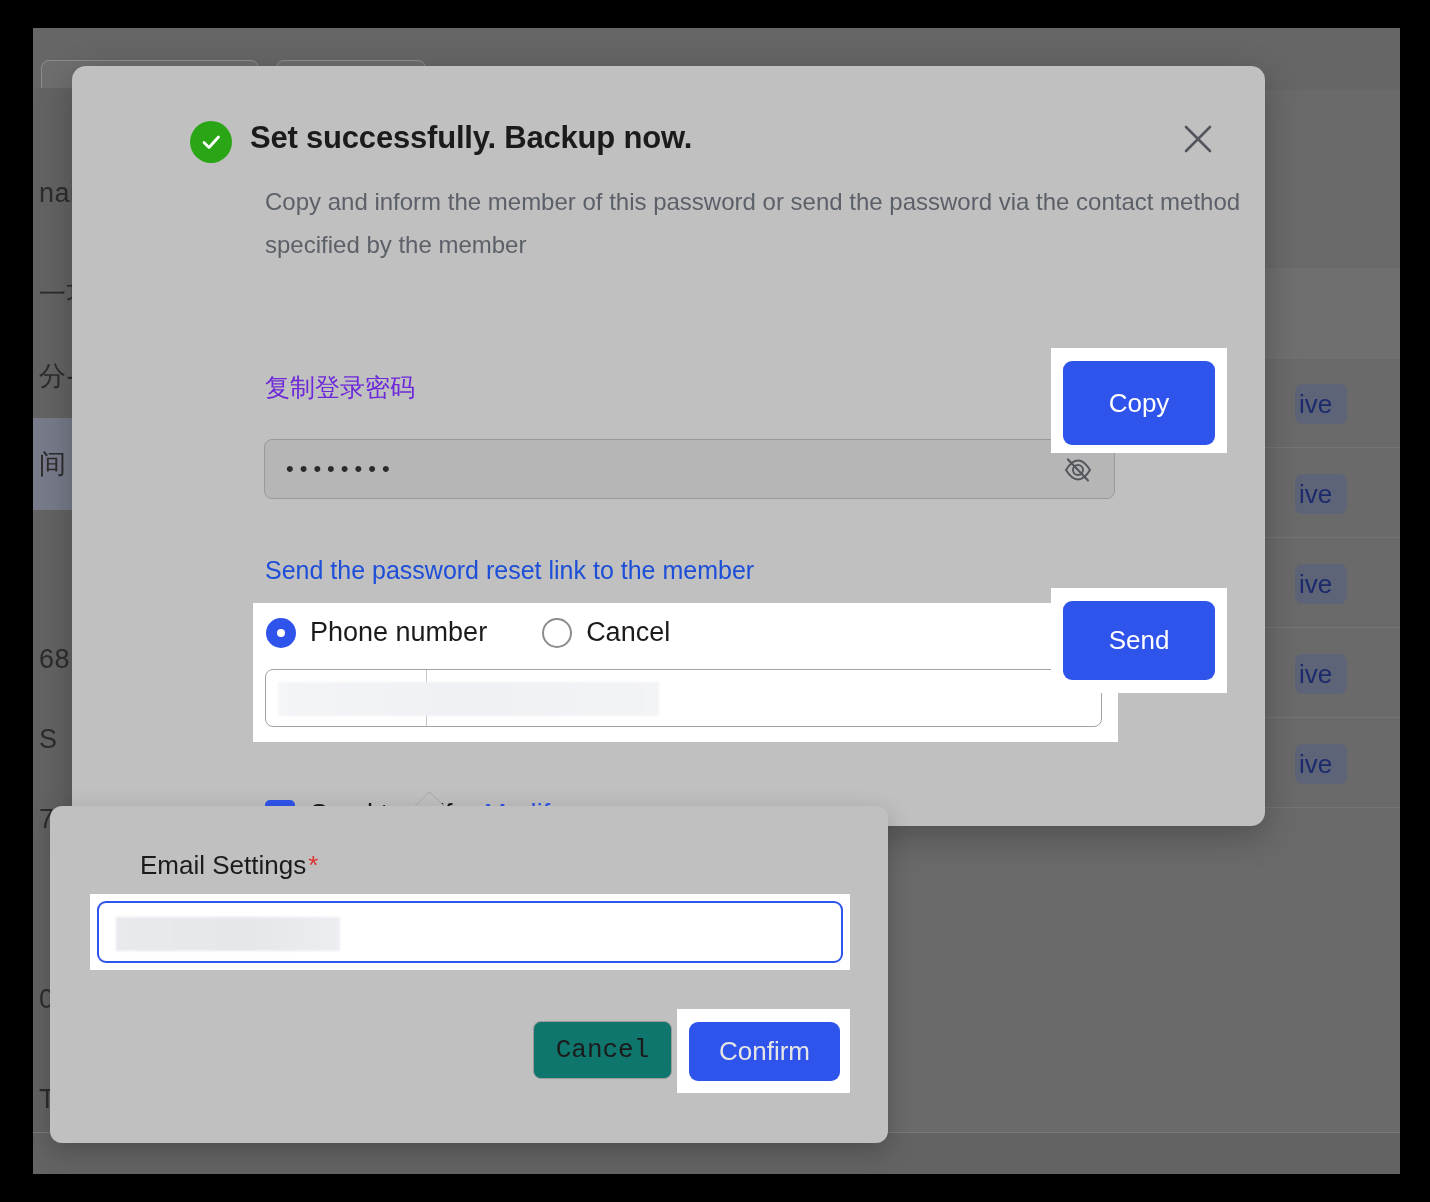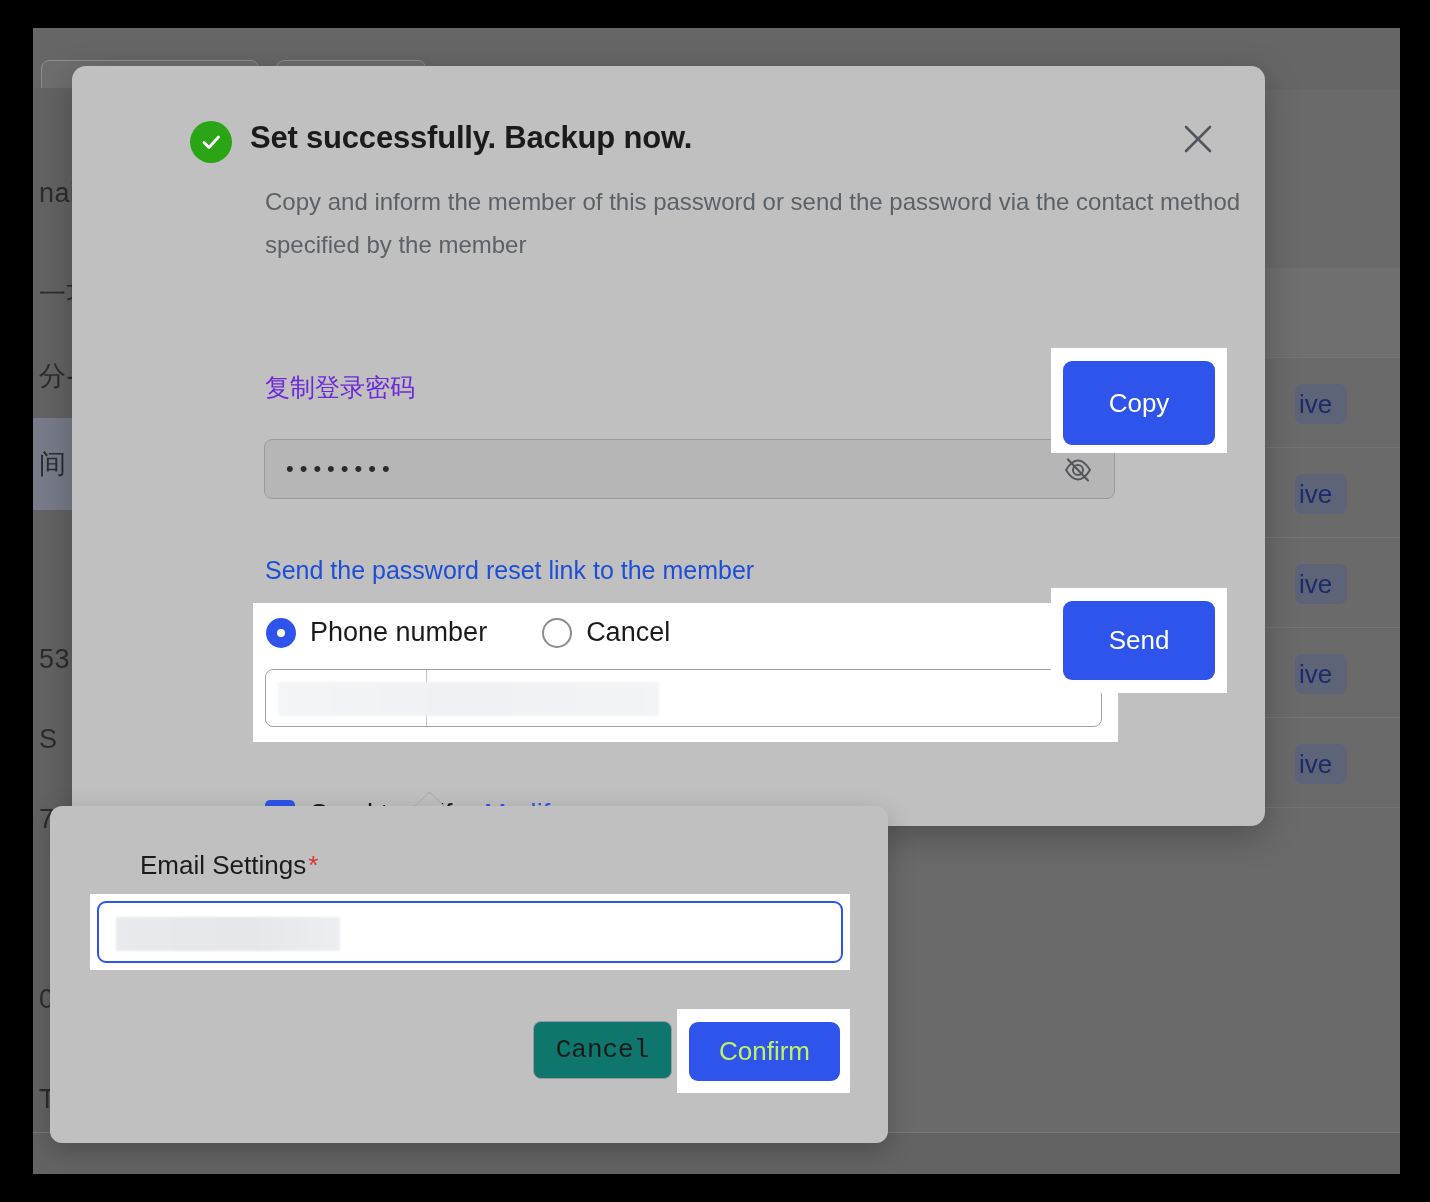--- a/index.html
+++ b/index.html
@@ -371,21 +371,21 @@
     width: 173px; height: 84px;
     background: #ffffff;
   }
   .btn-confirm {
     position: absolute;
     left: 12px; top: 13px;
     width: 151px; height: 59px;
     border: none;
     border-radius: 9px;
     background: #2f54eb;
-    color: #bef264;
+    color: #e5e5e5;
     font-size: 26px;
     font-family: "Liberation Sans", "DejaVu Sans", sans-serif;
     cursor: pointer;
   }
 </style>
 </head>
 <body>
 
 <div id="root">
 
@@ -393,21 +393,21 @@
     <div class="bg-toolbar"></div>
     <div class="bg-field-a"></div>
     <div class="bg-field-b"></div>
 
     <div class="bg-left-col">
       <div class="bg-row-sel"></div>
       <span class="bg-left-text" style="top:90px">nai</span>
       <span class="bg-left-text" style="top:188px">一功</span>
       <span class="bg-left-text" style="top:270px">分-组</span>
       <span class="bg-left-text" style="top:358px">间</span>
-      <span class="bg-left-text" style="top:556px">53</span>
+      <span class="bg-left-text" style="top:556px">68</span>
       <span class="bg-left-text" style="top:636px">S</span>
       <span class="bg-left-text" style="top:716px">7</span>
       <span class="bg-left-text" style="top:896px">0</span>
       <span class="bg-left-text" style="top:996px">T</span>
     </div>
 
     <div class="bg-table">
       <div class="bg-trow sel"></div>
       <div class="bg-trow">
         <span class="bg-badge">ive</span>

